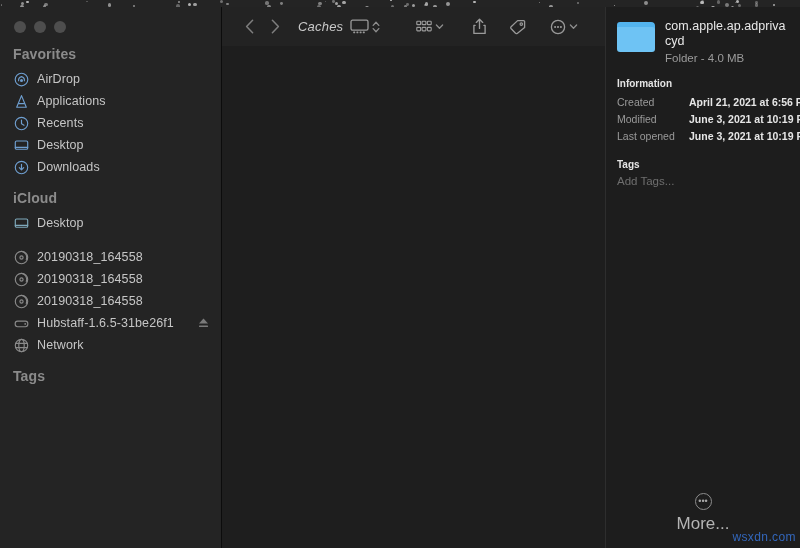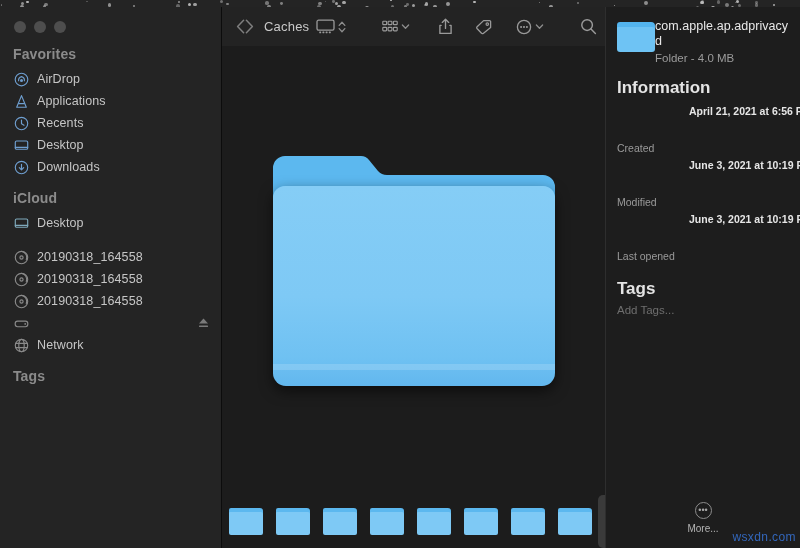--- a/index.html
+++ b/index.html
@@ -37,22 +37,22 @@
   .sb-group.locations .sb-ico { color:#8a8a8a; }
   .sb-trail { position:absolute; right:12px; top:50%; transform:translateY(-50%);
     display:flex; align-items:center; }
   .pie { width:11px; height:11px; border-radius:50%; background:#a8a8a8;
     position:relative; overflow:hidden; }
   .pie::after { content:""; position:absolute; left:50%; top:0; width:50%;
     height:50%; background:#6a6a6a; }
   .eject { color:#7a7a7a; }
 
   
-  .center { flex:1 1 auto; display:flex; flex-direction:column;
-    background:#1e1e1e; min-width:0; }
+  .center { flex:1 1 auto; display:flex; flex-direction:row;
+    background:#1e1e1e; min-width:0;font-style:italic; }
   .toolbar { height:39px; flex:0 0 39px; display:flex; align-items:center;
     padding:0 12px 0 14px; background:#232323; }
   .nav-btn { width:26px; height:24px; display:flex; align-items:center;
     justify-content:center; color:#7e7e7e; }
   .crumb { font-size:13px; color:#c9c9c9; margin-left:10px; letter-spacing:.2px; }
   .tb-spacer { flex:1 1 auto; }
   .tb-btn { height:24px; display:flex; align-items:center; justify-content:center;
     color:#9a9a9a; padding:0 7px; gap:3px; }
   .chev { color:#8d8d8d; }
 
@@ -74,43 +74,43 @@
   .thumb.sel { background:#3a3a3a; border-radius:5px; }
   .tfolder { position:relative; width:34px; height:27px; }
   .tf-back { position:absolute; left:0; top:0; width:34px; height:8px;
     background:#5cb8ef; border-radius:2px 3px 0 0; }
   .tf-front { position:absolute; left:0; top:4px; width:34px; height:23px;
     background:#7ec9f5; border-radius:1px 2px 2px 2px; }
 
   
   .info { width:195px; flex:0 0 195px; background:#1d1d1d;
     border-left:1px solid #2e2e2e; position:relative; padding:12px 10px 0 11px; }
-  .inf-head { display:flex; align-items:flex-start; }
+  .inf-head { display:flex; gap:10px; align-items:flex-start; }
   .inf-folder { position:relative; width:38px; height:30px; flex:0 0 38px;
     margin-top:3px; }
   .if-back { position:absolute; left:0; top:0; width:38px; height:9px;
     background:#53b4ee; border-radius:3px 4px 0 0; }
   .if-front { position:absolute; left:0; top:5px; width:38px; height:25px;
     background:#6ec3f4; border-radius:1px 3px 3px 3px; }
   .inf-titlewrap { min-width:0; flex:1 1 auto; }
   .inf-title { font-size:12.5px; color:#e8e8e8; line-height:15px;
     word-break:break-all; letter-spacing:.05px; }
   .inf-sub { font-size:11.5px; color:#9c9c9c; margin-top:3px; }
-  .sec-title { font-size:17px; font-weight:bold; color:#e4e4e4;
+  .sec-title { font-size:10px; font-weight:bold; color:#e4e4e4;
     margin:14px 0 5px 0; }
   .row { display:flex; font-size:10.5px; line-height:17px; }
-  .row .k { color:#9a9a9a; flex:0 0 72px;margin-top:37px; }
+  .row .k { color:#9a9a9a; flex:0 0 72px; }
   .row .v { color:#e6e6e6; font-weight:bold; white-space:nowrap; }
   .addtags { font-size:11.5px; color:#6e6e6e; margin-top:2px; }
   .more { position:absolute; left:0; right:0; bottom:14px;
     display:flex; flex-direction:column; align-items:center; gap:4px; }
   .more-ico { width:17px; height:17px; border:1px solid #8d8d8d;
     border-radius:50%; display:flex; align-items:center; justify-content:center;
     color:#a5a5a5; font-size:9px; line-height:1; }
-  .more-lbl { font-size:10px; color:#b4b4b4; }
+  .more-lbl { font-size:17px; color:#b4b4b4; }
   .wm { position:absolute; right:4px; bottom:4px; font-size:12px;
     color:#3b82f6; opacity:.72; letter-spacing:.4px; }
 </style>
 </head>
 <body>
 
 <div id="root">
 
   <div class="desktop-strip" id="strip">
       <span class="speck" style="width: 1.00018px; height: 1.00018px; left: 734.77px; top: 2.02466px; opacity: 0.43;"></span>
@@ -274,20 +274,21 @@
               </span>
               <span class="sb-label">20190318_164558</span>
             </div>
             <div class="sb-item">
               <span class="sb-ico">
                 <svg width="15" height="15" viewBox="0 0 15 15">
                   <rect x="1.2" y="5.1" width="12.6" height="5.6" rx="2.4" fill="none" stroke="currentColor" stroke-width="1.15" stroke-linecap="round" stroke-linejoin="round"></rect>
                   <circle cx="11.2" cy="7.9" r=".85" fill="currentColor"></circle>
                 </svg>
               </span>
+              <span class="sb-label">Hubstaff-1.6.5-31be26f1</span>
               <span class="sb-trail">
                 <svg class="eject" width="11" height="12" viewBox="0 0 11 12">
                   <path d="M5.5 1.6 L10 6.6 H1 Z" fill="currentColor"></path>
                   <rect x="1" y="8.4" width="9" height="1.7" rx=".5" fill="currentColor"></rect>
                 </svg>
               </span>
             </div>
             <div class="sb-item">
               <span class="sb-ico">
                 <svg width="15" height="15" viewBox="0 0 15 15">

